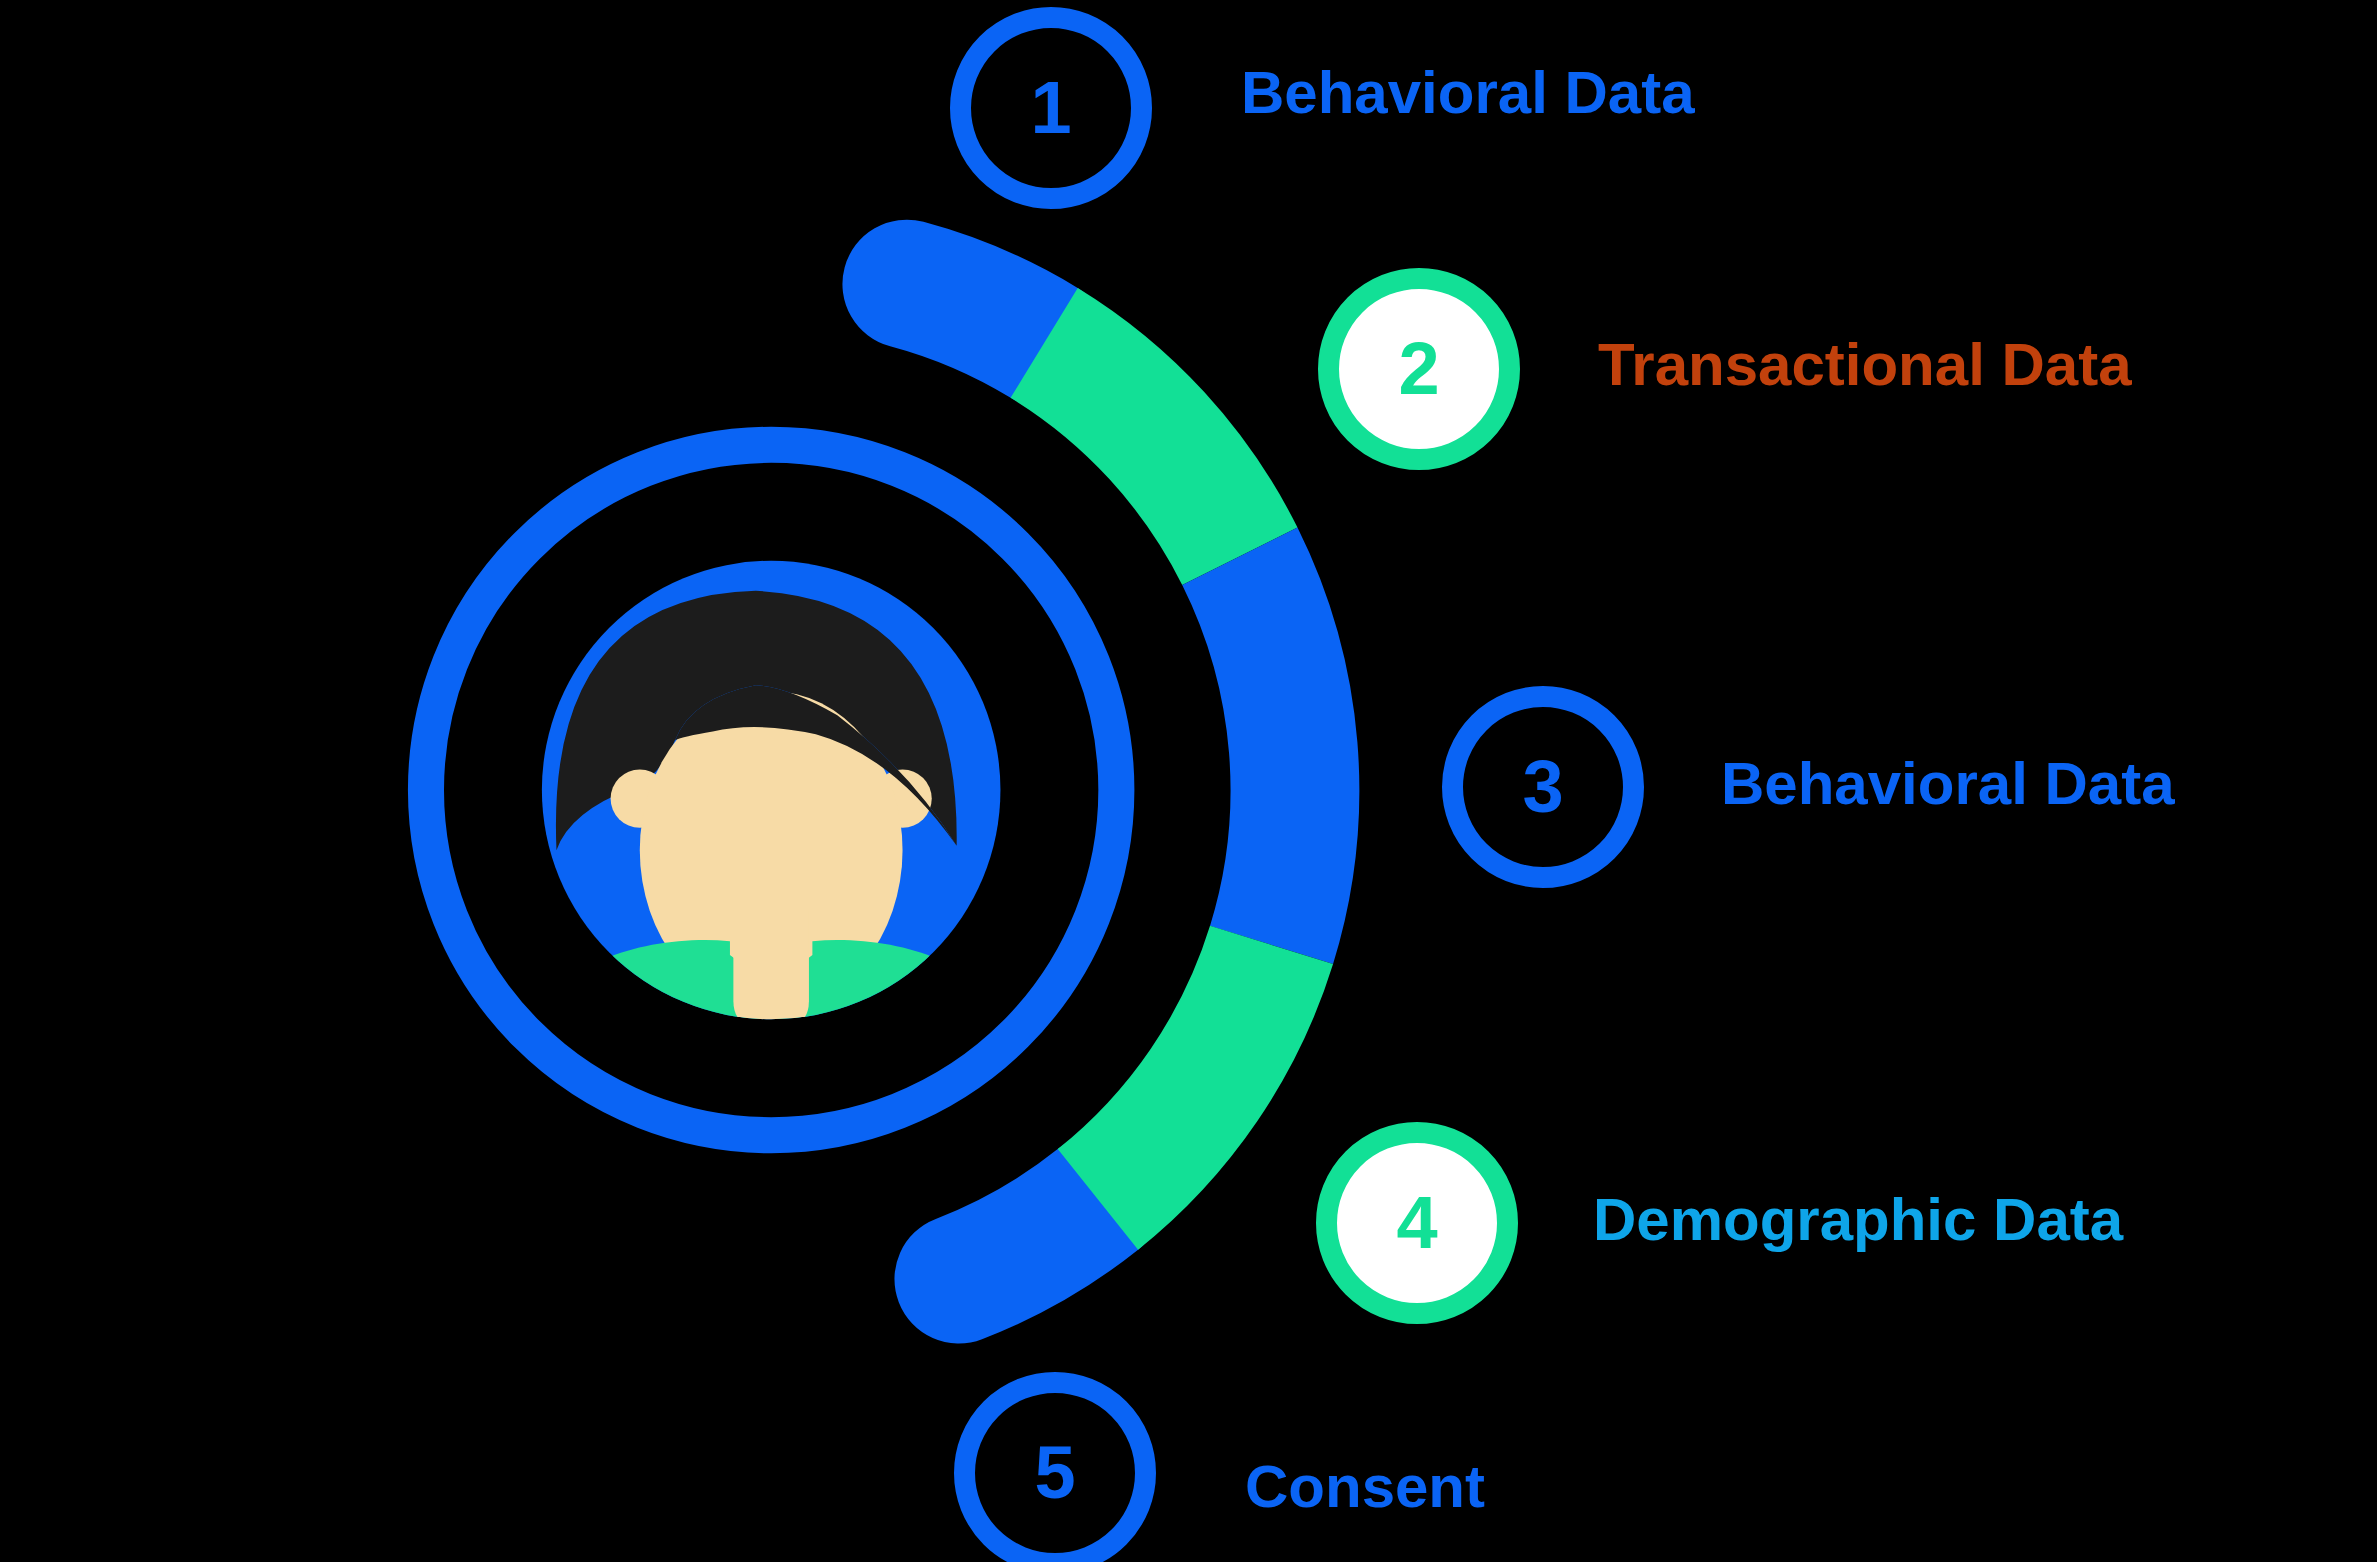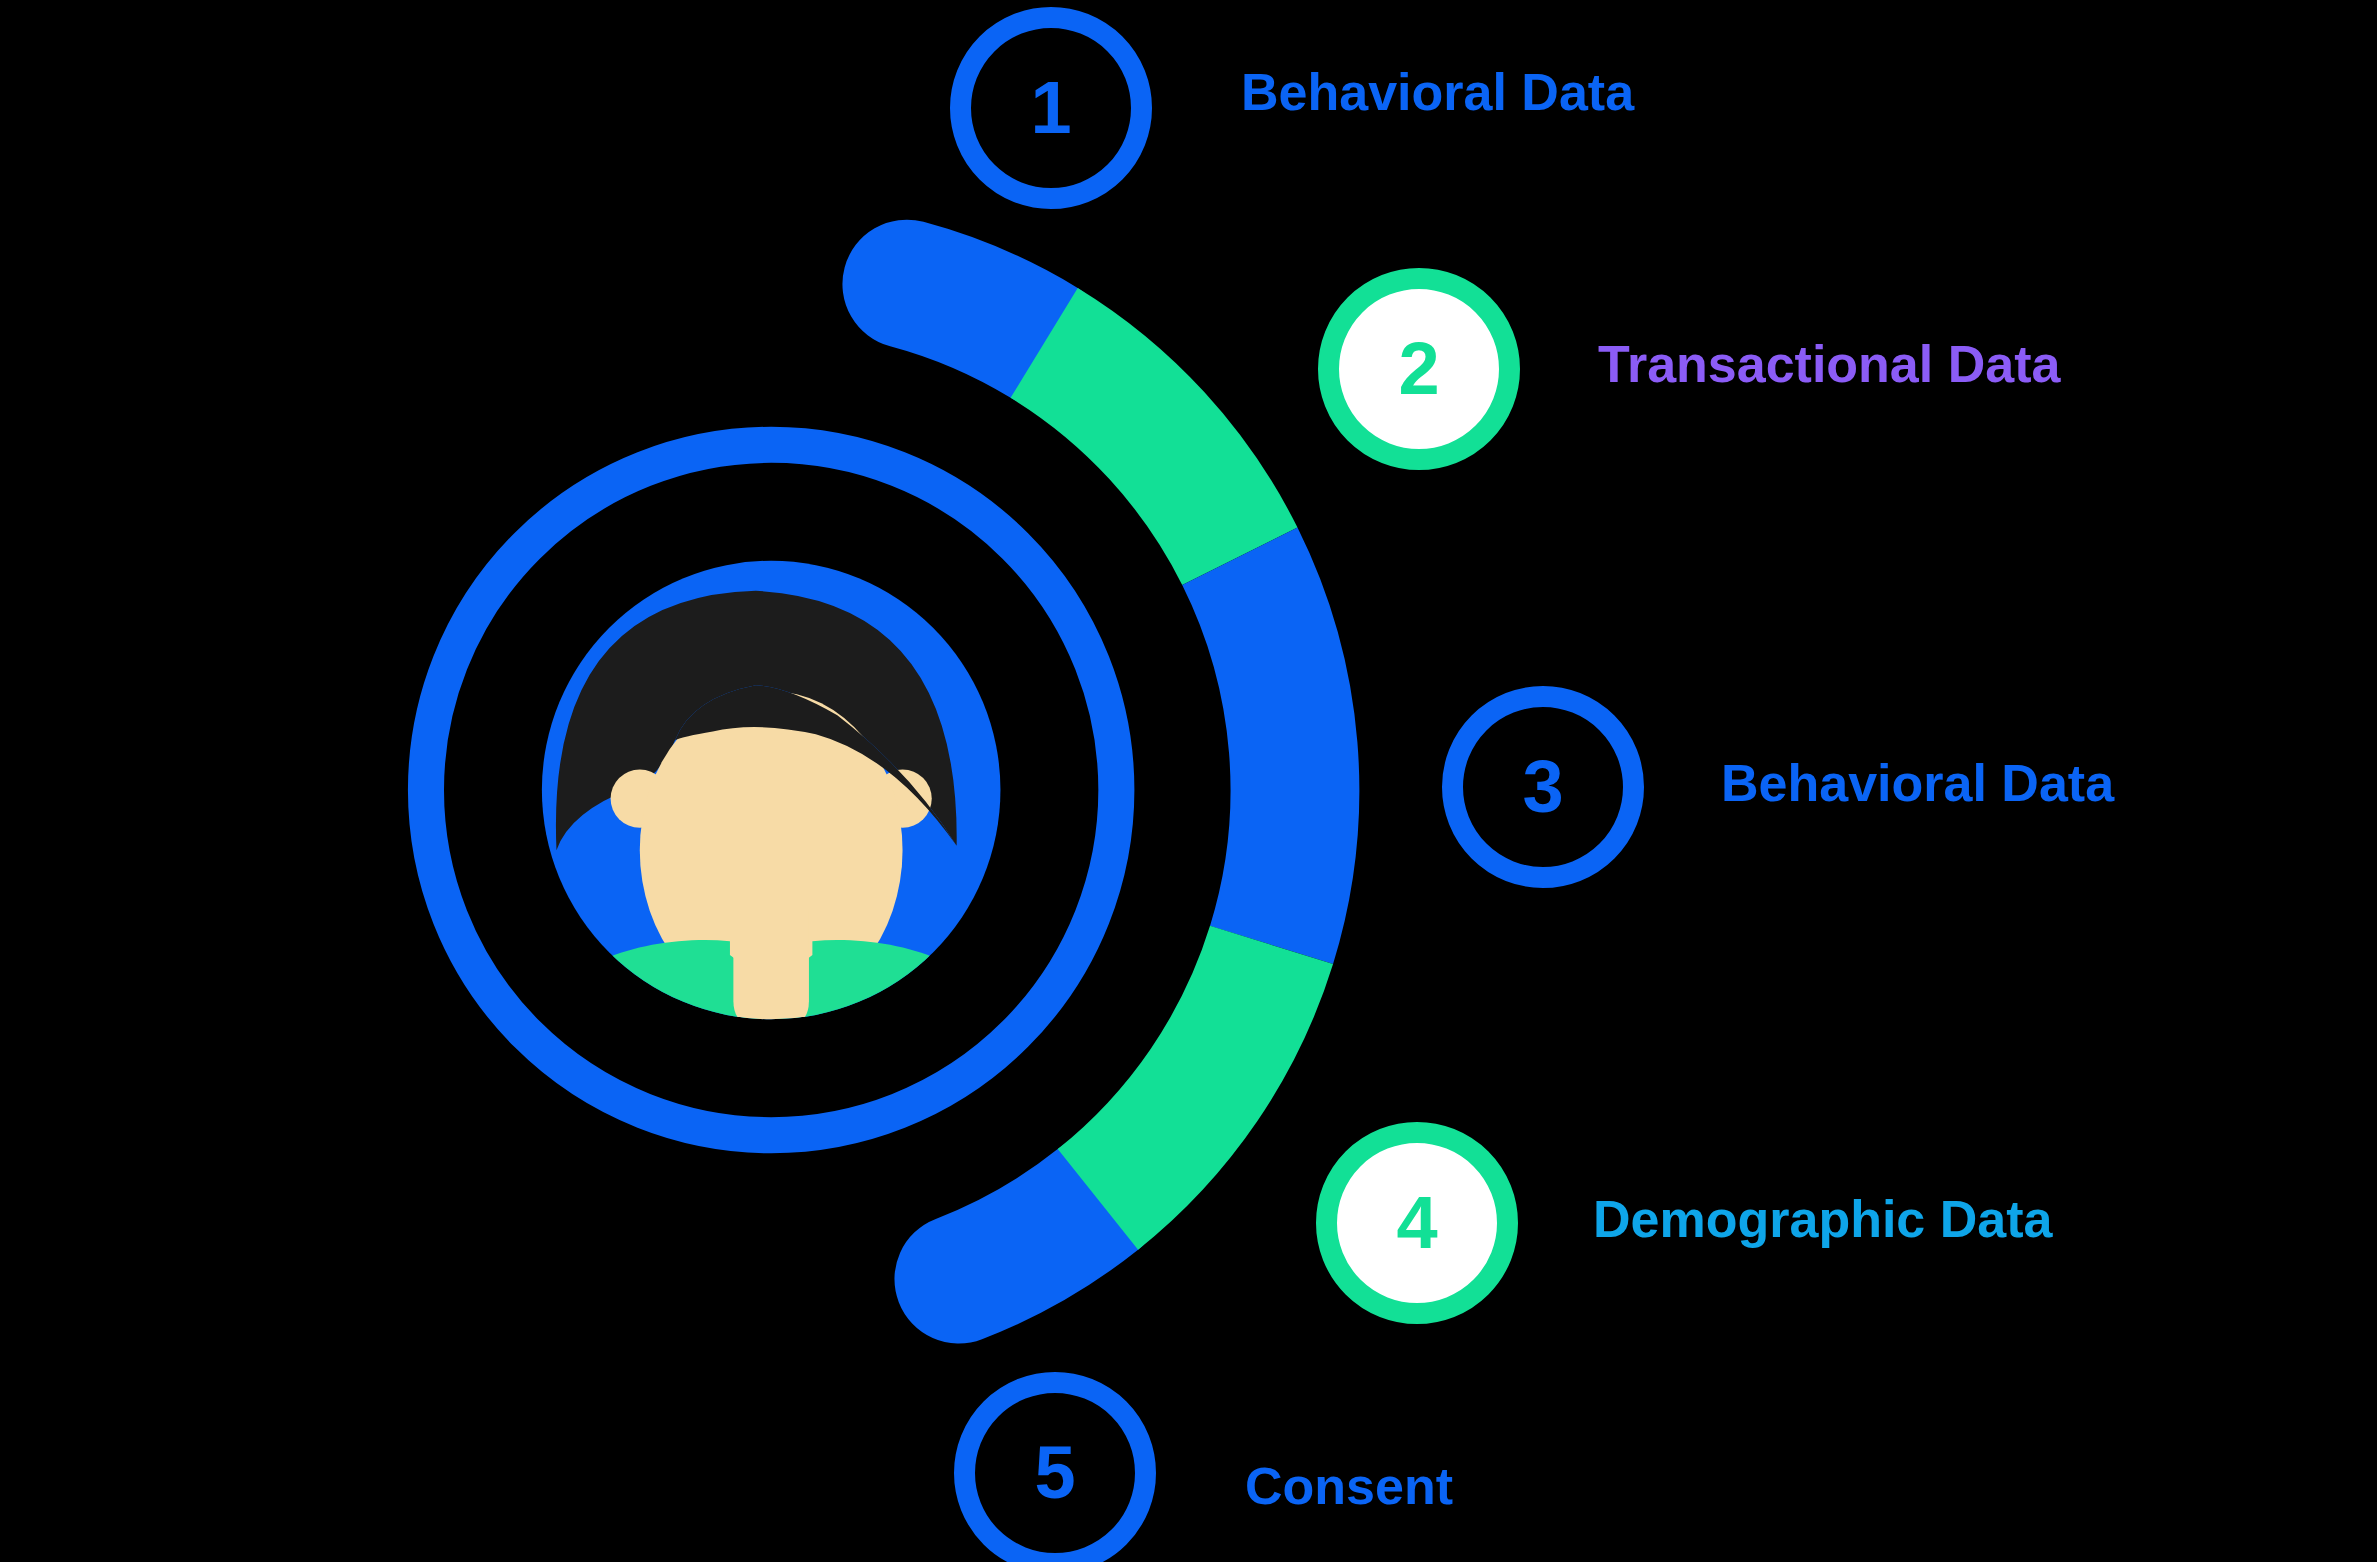--- a/index.html
+++ b/index.html
@@ -28,21 +28,21 @@
     display: flex;
     align-items: center;
     justify-content: center;
     font-size: 74px;
     font-weight: 700;
     line-height: 1;
     box-sizing: content-box;
   }
   .label {
     position: absolute;
-    font-size: 52px;
+    font-size: 60px;
     font-weight: 700;
     line-height: 77px;
     white-space: nowrap;
     letter-spacing: 0px;
   }
   
   .item-1 .badge { left: 950px; top: 6.9px; }
   .item-1 .label { left: 1241px; top: 54px; }
   .item-2 .badge { left: 1318px; top: 268px; }
   .item-2 .label { left: 1598px; top: 326px; }
@@ -95,21 +95,21 @@
       </g>
     </g>
   </svg>
 
 <div class="item item-1">
       <div class="badge" style="border-color: rgb(10, 100, 245); color: rgb(10, 100, 245); background: transparent;">1</div>
       <div class="label" style="color: rgb(10, 100, 245);">Behavioral Data</div>
     </div>
     <div class="item item-2">
       <div class="badge" style="border-color: rgb(18, 224, 150); color: rgb(18, 224, 150); background: rgb(255, 255, 255);">2</div>
-      <div class="label" style="color: #8b5cf6;">Transactional Data</div>
+      <div class="label" style="color: #c2410c;">Transactional Data</div>
     </div>
     <div class="item item-3">
       <div class="badge" style="border-color: rgb(10, 100, 245); color: rgb(10, 100, 245); background: transparent;">3</div>
       <div class="label" style="color: rgb(10, 100, 245);">Behavioral Data</div>
     </div>
     <div class="item item-4">
       <div class="badge" style="border-color: rgb(18, 224, 150); color: rgb(18, 224, 150); background: rgb(255, 255, 255);">4</div>
       <div class="label" style="color: #0ea5e9;">Demographic Data</div>
     </div>
     <div class="item item-5">

